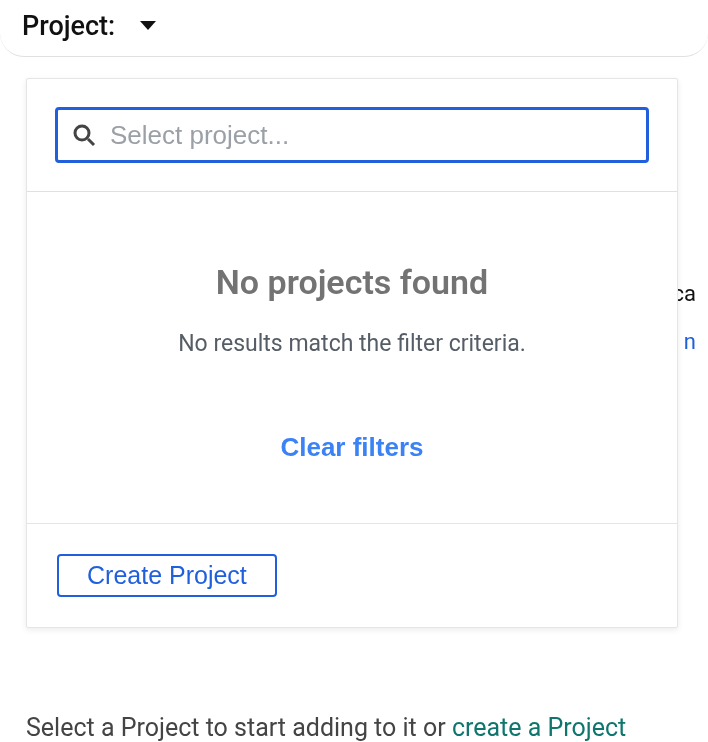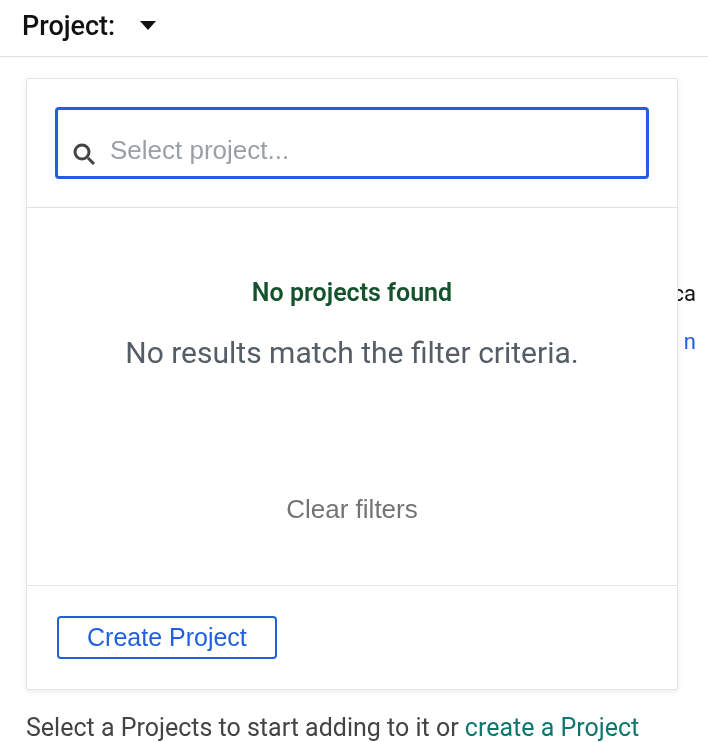--- a/index.html
+++ b/index.html
@@ -10,20 +10,21 @@
       height: 742px;
       overflow: hidden;
       position: relative;
     }
     .header-bar {
       display: flex;
       align-items: flex-start;
       padding: 10px 30px 14px 22px;
       border-bottom: 1px solid #e0e0e0;
       gap: 20px;
+      border-radius: 24px;
     }
     .project-label {
       font-size: 27px;
       font-weight: 500;
       color: #111;
       display: flex;
       align-items: center;
       gap: 6px;
       cursor: pointer;
     }
@@ -41,25 +42,25 @@
       border: 1px solid #e5e5e5;
       border-radius: 2px;
       box-shadow: 0 2px 6px rgba(0,0,0,0.08);
     }
     .search-wrap {
       padding: 28px 28px 28px 28px;
       border-bottom: 1px solid #e0e0e0;
     }
     .search-box {
       display: flex;
-      align-items: flex-end;
+      align-items: center;
       border: 3px solid #2160dc;
       border-radius: 4px;
       padding: 10px 14px;
-      height: 72px;
+      height: 56px;
     }
     .search-icon {
       display: inline-flex;
       margin-right: 14px;
       color: #555;
     }
     .search-input {
       flex: 1;
       border: none;
       outline: none;
@@ -68,42 +69,42 @@
     }
     .search-input::placeholder {
       color: #9aa0a6;
     }
     .empty-area {
       padding: 70px 30px 60px 30px;
       text-align: center;
       border-bottom: 1px solid #e5e5e5;
     }
     .empty-title {
-      font-size: 25px;
+      font-size: 34px;
       font-weight: 600;
-      color: #14532d;
+      color: #737373;
       margin-bottom: 28px;
     }
     .empty-subtitle {
-      font-size: 30px;
+      font-size: 23px;
       color: #555d66;
-      margin-bottom: 84px;
+      margin-bottom: 35px;
     }
     .clear-filters-row {
       display: flex;
       justify-content: center;
       padding-top: 40px;
     }
     .clear-filters {
       font-size: 26px;
-      color: #737373;
+      color: #3b82f6;
       background: none;
       border: none;
       cursor: pointer;
-      font-weight: 400;
+      font-weight: 700;
     }
     .footer-area {
       padding: 30px 30px 30px 30px;
     }
     .create-btn {
       border: 2px solid #2160dc;
       color: #2160dc;
       background: #fff;
       font-size: 25px;
       font-weight: 500;
@@ -175,14 +176,14 @@
     </div>
   </div>
 
   <div class="footer-area">
     <button class="create-btn">Create Project</button>
   </div>
 
 </div>
 
 <div class="bottom-hint">
-  <span>Select a Projects to start adding to it or </span><span class="link-text">create a Project</span>
+  <span>Select a Project to start adding to it or </span><span class="link-text">create a Project</span>
 </div>
 
 </body></html>

